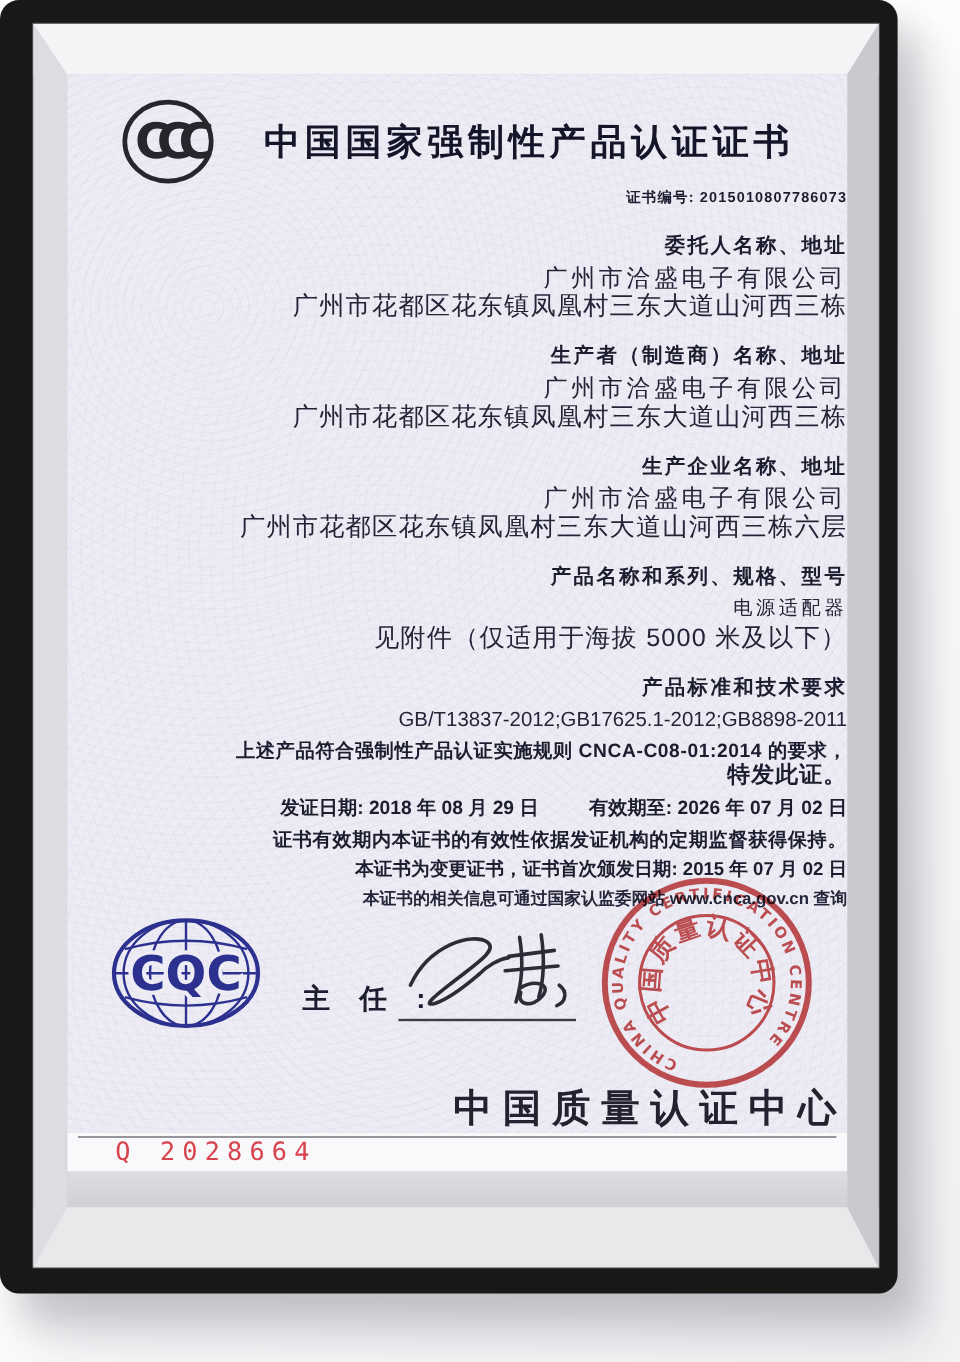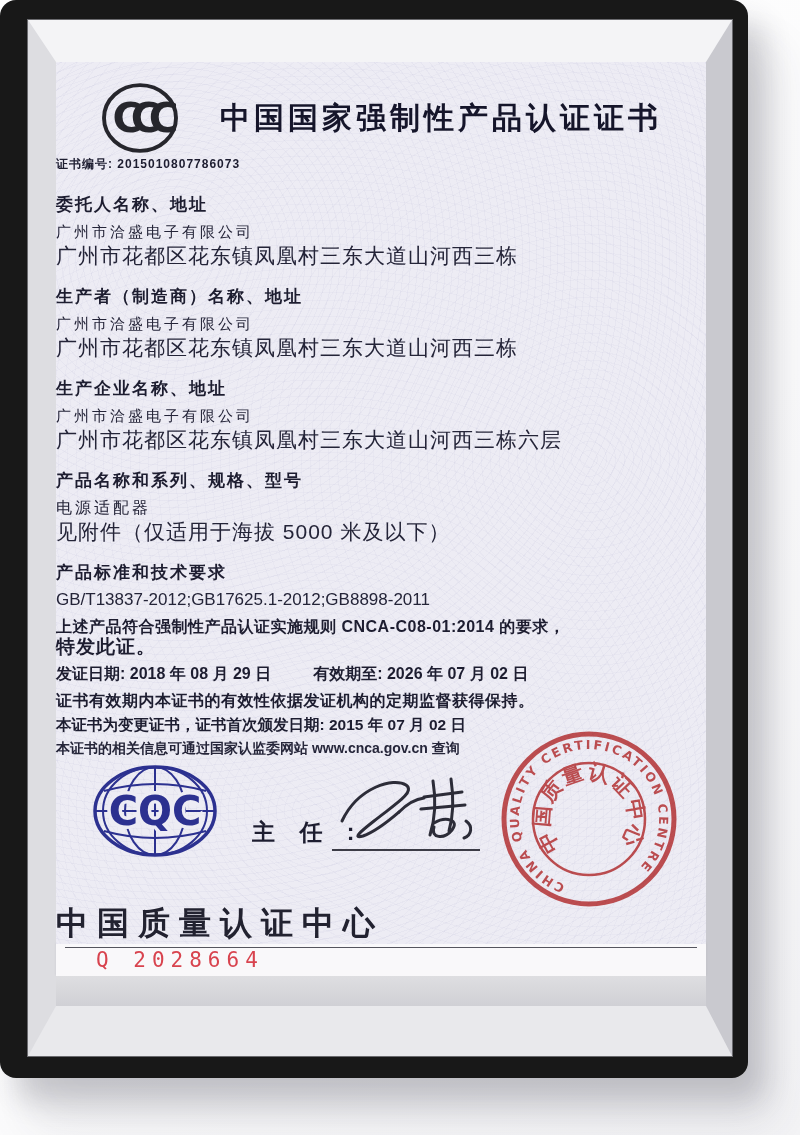--- a/index.html
+++ b/index.html
@@ -28,28 +28,28 @@
   .window { width:100%; height:100%; display:flex; flex-direction:column; }
 
   
   .paper {
     position:relative; width:650px; height:882px;
     background-color:#edecf4;
     background-image:
       repeating-radial-gradient(circle at 18% 22%, rgba(255,255,255,0) 0 6px, rgba(110,110,170,.05) 6px 7px),
       repeating-radial-gradient(circle at 82% 45%, rgba(255,255,255,0) 0 8px, rgba(110,110,170,.04) 8px 9px),
       repeating-radial-gradient(circle at 40% 85%, rgba(255,255,255,0) 0 7px, rgba(110,110,170,.04) 7px 8px);
-    color:#1d1d30; text-align:left; padding-top:20px;
+    color:#1d1d30; text-align:right; padding-top:20px;
   }
   .hdr { display:flex; align-items:center; justify-content:center; height:72px; }
   .ccc { width:80px; height:72px; flex:0 0 auto; }
   .title { font-size:30px; font-weight:bold; letter-spacing:4px; margin-left:40px; color:#15152a; }
   .certno { margin-top:2px; font-size:12px; font-weight:bold; letter-spacing:1px; }
   .sec-head { margin-top:22px; font-size:17px; font-weight:bold; letter-spacing:2px; line-height:20px; }
-  .sec-l1 { margin-top:7px; font-size:15px; line-height:20px; letter-spacing:3px; color:#242438; }
+  .sec-l1 { margin-top:7px; font-size:20px; line-height:20px; letter-spacing:3px; color:#242438; }
   .sec-l2 { margin-top:5px; font-size:21px; line-height:18px; letter-spacing:1px; color:#242438; }
   .stmt1 { margin-top:8px; font-size:16px; font-weight:bold; line-height:18px; letter-spacing:.5px; }
   .stmt2 { margin-top:2px; font-size:19px; font-weight:bold; line-height:18px; letter-spacing:1px; }
   .dates { margin-top:8px; font-size:16px; font-weight:bold; line-height:20px; }
   .dates .gap { display:inline-block; width:42px; }
   .note { margin-top:7px; font-size:16px; font-weight:bold; line-height:19px; letter-spacing:.5px; }
   .note2 { margin-top:5px; font-size:15.5px; font-weight:bold; line-height:19px; }
   .note3 { margin-top:6px; font-size:14px; font-weight:bold; line-height:17px; color:#26263a; }
 
   .sig-zone { position:relative; height:148px; }

